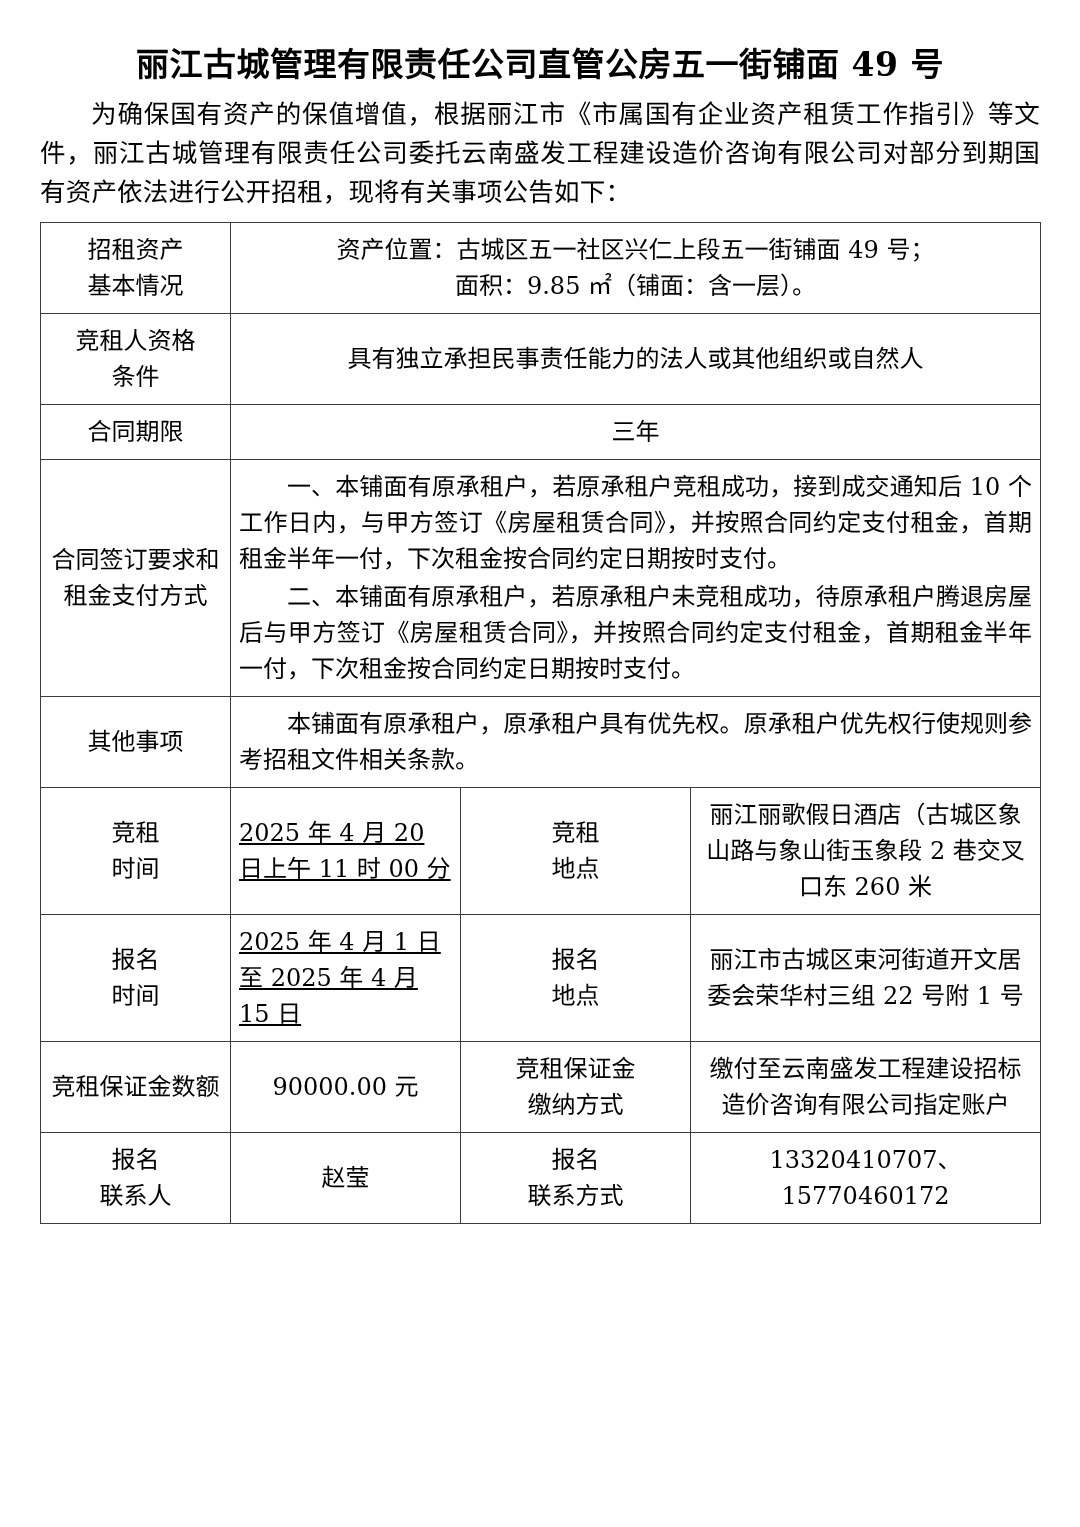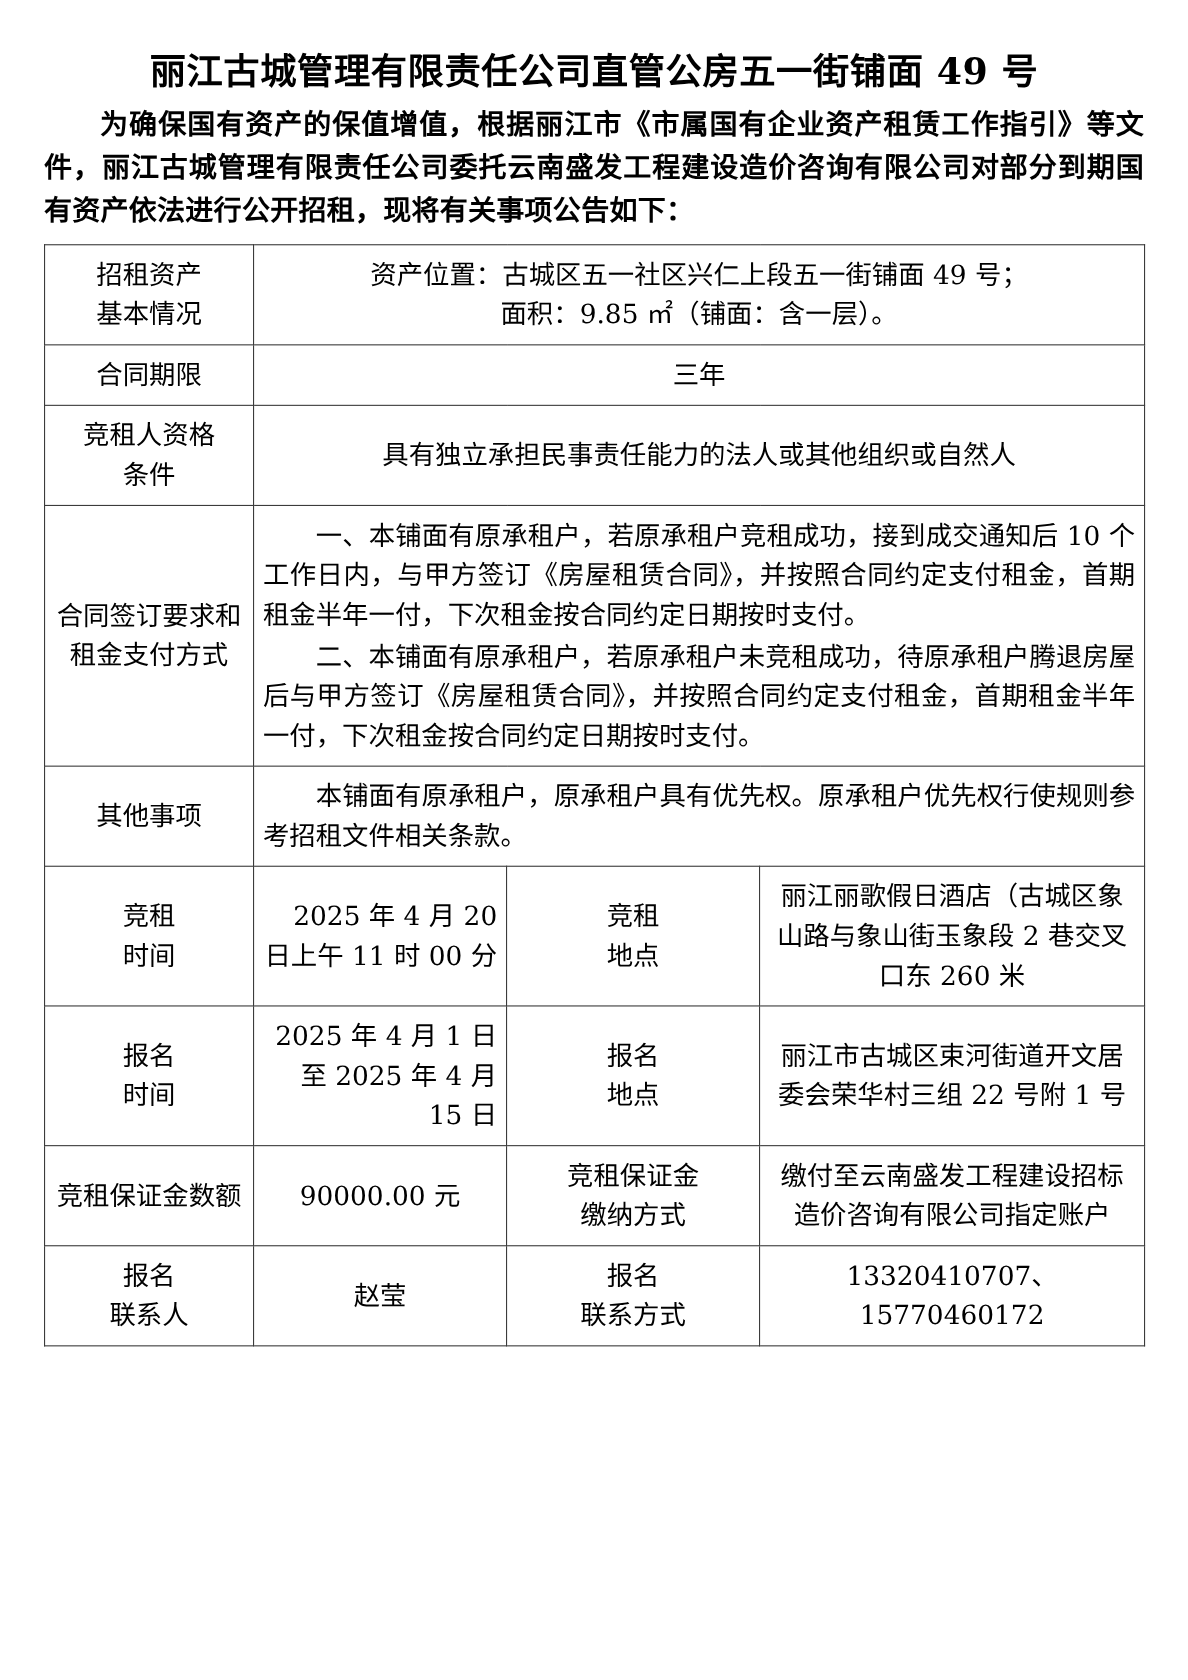--- a/index.html
+++ b/index.html
@@ -32,21 +32,20 @@
     padding: 0 8px;
   }
   .intro {
     font-size: 25.5px;
     line-height: 1.53;
     text-align: justify;
     text-justify: inter-ideograph;
     text-indent: 2em;
     margin: 6px 0 10px 0;
     letter-spacing: 0.2px;
-    font-weight: bold;
   }
   table.notice {
     width: 1000px;
     border-collapse: collapse;
     table-layout: fixed;
     margin: 0;
   }
   table.notice td {
     border: 1.3px solid #3b3b3b;
     padding: 9px 8px;
@@ -60,21 +59,22 @@
     white-space: pre-line;
   }
   td.val-center {
     text-align: center;
   }
   td.val-just {
     text-align: justify;
     text-justify: inter-ideograph;
   }
   td.val-left {
-    text-align: right;
+    text-align: left;
+    text-decoration: underline;
   }
   .para {
     display: block;
     text-indent: 2em;
     text-align: justify;
     text-justify: inter-ideograph;
   }
   .para + .para {
     margin-top: 2px;
   }
@@ -114,28 +114,28 @@
         <td class="label cell-pad-lg">招租资产
 基本情况</td>
         <td class="val-center cell-pad-lg" colspan="3">
           <span class="centerline">资产位置：古城区五一社区兴仁上段五一街铺面 49 号；</span>
           <span class="centerline">面积：9.85 ㎡（铺面：含一层）。</span>
         </td>
       </tr>
 
 
       <tr>
-        <td class="label">合同期限</td>
-        <td class="val-center" colspan="3">三年</td>
+        <td class="label">竞租人资格
+条件</td>
+        <td class="val-center" colspan="3">具有独立承担民事责任能力的法人或其他组织或自然人</td>
       </tr>
 
       <tr>
-        <td class="label">竞租人资格
-条件</td>
-        <td class="val-center" colspan="3">具有独立承担民事责任能力的法人或其他组织或自然人</td>
+        <td class="label">合同期限</td>
+        <td class="val-center" colspan="3">三年</td>
       </tr>
 
       <tr>
         <td class="label">合同签订要求和
 租金支付方式</td>
         <td class="val-just" colspan="3">
           <span class="para">一、本铺面有原承租户，若原承租户竞租成功，接到成交通知后 10 个工作日内，与甲方签订《房屋租赁合同》，并按照合同约定支付租金，首期租金半年一付，下次租金按合同约定日期按时支付。</span>
           <span class="para">二、本铺面有原承租户，若原承租户未竞租成功，待原承租户腾退房屋后与甲方签订《房屋租赁合同》，并按照合同约定支付租金，首期租金半年一付，下次租金按合同约定日期按时支付。</span>
         </td>
       </tr>

